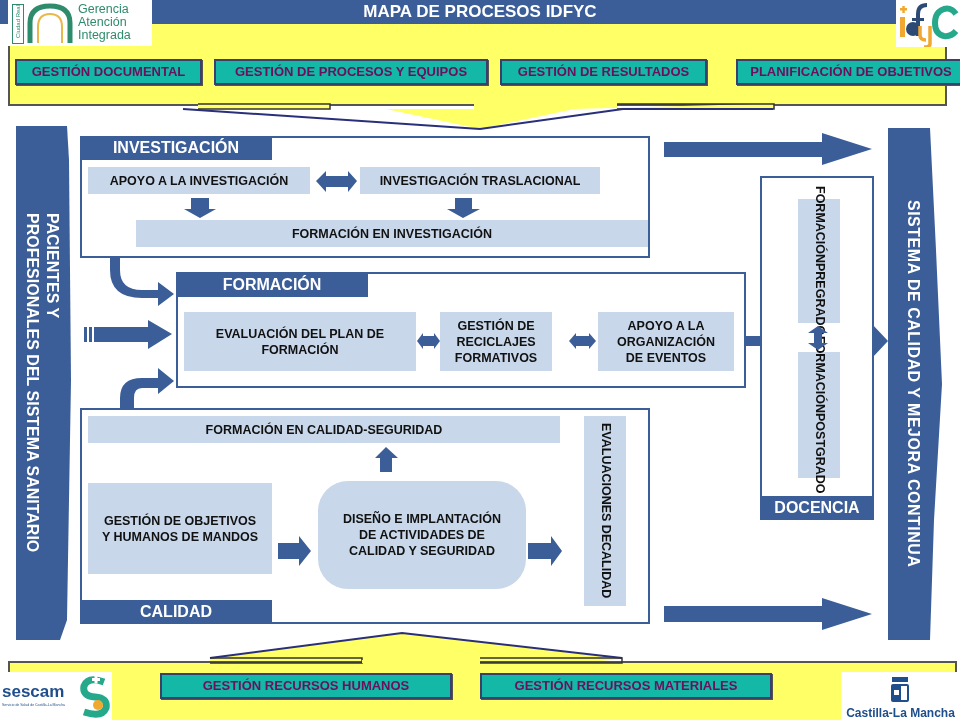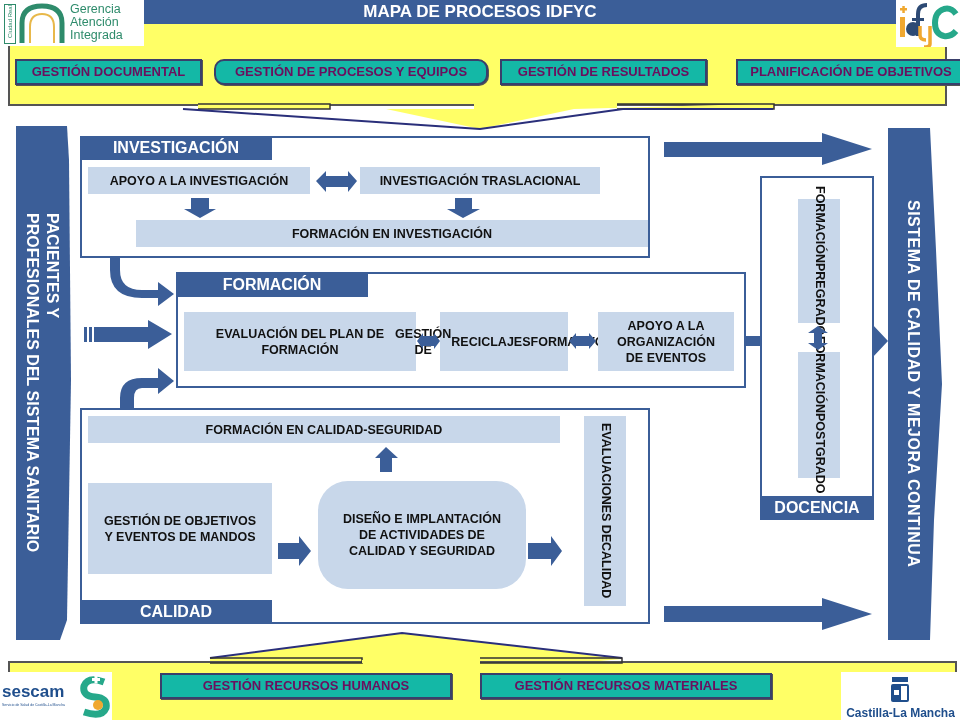--- a/index.html
+++ b/index.html
@@ -31,25 +31,25 @@
 
 <div class="abs yellow-top"></div>
 <svg class="ov" width="960" height="720">
   <polygon points="198,104 330,104 330,109 474,109 474,104 617,104 617,109 774,109 774,104 755,104 574,109 480,129 386,109 198,109" fill="#ffff66"></polygon>
   <polyline points="198,104 330,104 330,109 198,109" fill="none" stroke="#333" stroke-width="1.5"></polyline>
   <polyline points="617,104 774,104 774,109 617,109" fill="none" stroke="#333" stroke-width="1.5"></polyline>
   <polyline points="183,109 480,129 623,109" fill="none" stroke="#2a2f7a" stroke-width="2"></polyline>
   <polyline points="623,109 773,109" fill="none" stroke="#2a2f7a" stroke-width="2"></polyline>
 </svg>
 <div class="abs mgmt-btn" style="left:15px;top:59px;width:183px;">GESTIÓN DOCUMENTAL</div>
-<div class="abs mgmt-btn" style="left:214px;top:59px;width:270px;border-radius:10px;">GESTIÓN DE PROCESOS Y EQUIPOS</div>
+<div class="abs mgmt-btn" style="left:214px;top:59px;width:270px;">GESTIÓN DE PROCESOS Y EQUIPOS</div>
 <div class="abs mgmt-btn" style="left:500px;top:59px;width:203px;">GESTIÓN DE RESULTADOS</div>
 <div class="abs mgmt-btn" style="left:736px;top:59px;width:226px;">PLANIFICACIÓN DE OBJETIVOS</div>
 
-<div class="abs logo" style="left:0;top:0;width:144px;height:46px;">
+<div class="abs logo" style="left:8px;top:0;width:144px;height:46px;">
   <div class="abs" style="left:4px;top:4px;width:10px;height:38px;border:1px solid #2e8b6b;">
     <div class="vert" style="transform:rotate(180deg);font-size:6px;color:#2e8b6b;line-height:10px;text-align:center;">Ciudad Real</div>
   </div>
   <svg class="abs" style="left:18px;top:3px;" width="48" height="40">
     <path d="M4,40 L4,20 Q4,3 24,3 Q44,3 44,20 L44,40" fill="none" stroke="#2e8b6b" stroke-width="5"></path>
     <path d="M12,40 L12,24 Q12,11 24,11 Q36,11 36,24 L36,40" fill="none" stroke="#e8b84a" stroke-width="2"></path>
   </svg>
   <div class="abs" style="left:70px;top:3px;font-size:12.5px;line-height:13px;color:#2e8b6b;">
     <div>Gerencia</div>
     <div>Atención</div>
@@ -108,41 +108,41 @@
   <polygon points="191,198 209,198 209,209 216,209 200,218 184,209 191,209" fill="#3b5e98"></polygon>
   <polygon points="455,198 472,198 472,209 480,209 463,218 447,209 455,209" fill="#3b5e98"></polygon>
 </svg>
 
 <div class="abs frame" style="left:176px;top:272px;width:570px;height:116px;"></div>
 <div class="abs section-tab" style="left:176px;top:272px;width:192px;height:25px;">FORMACIÓN</div>
 <div class="abs lblue" style="left:184px;top:312px;width:232px;height:59px;flex-direction:column;line-height:16px;">
   <span>EVALUACIÓN DEL PLAN DE</span>
   <span>FORMACIÓN</span>
 </div>
-<div class="abs lblue" style="left:440px;top:312px;width:128px;height:59px;flex-direction:row;line-height:16px;">
+<div class="abs lblue" style="left:440px;top:312px;width:112px;height:59px;flex-direction:column;line-height:16px;">
   <span>GESTIÓN DE</span>
   <span>RECICLAJES</span>
   <span>FORMATIVOS</span>
 </div>
 <div class="abs lblue" style="left:598px;top:312px;width:136px;height:59px;flex-direction:column;line-height:16px;">
   <span>APOYO A LA</span>
   <span>ORGANIZACIÓN</span>
   <span>DE EVENTOS</span>
 </div>
 <svg class="ov" width="960" height="720">
   <polygon points="417,341 423,333 423,336 434,336 434,333 440,341 434,349 434,346 423,346 423,349" fill="#3b5e98"></polygon>
   <polygon points="569,341 576,333 576,336 589,336 589,333 596,341 589,349 589,346 576,346 576,349" fill="#3b5e98"></polygon>
 </svg>
 
 <div class="abs frame" style="left:80px;top:408px;width:570px;height:216px;"></div>
 <div class="abs section-tab" style="left:80px;top:600px;width:192px;height:24px;">CALIDAD</div>
 <div class="abs lblue" style="left:88px;top:416px;width:472px;height:27px;">FORMACIÓN EN CALIDAD-SEGURIDAD</div>
 <div class="abs lblue" style="left:88px;top:483px;width:184px;height:91px;flex-direction:column;line-height:16px;">
   <span>GESTIÓN DE OBJETIVOS</span>
-  <span>Y EVENTOS DE MANDOS</span>
+  <span>Y HUMANOS DE MANDOS</span>
 </div>
 <div class="abs lblue" style="left:318px;top:481px;width:208px;height:108px;flex-direction:column;line-height:16px;border-radius:30px;">
   <span>DISEÑO E IMPLANTACIÓN</span>
   <span>DE ACTIVIDADES DE</span>
   <span>CALIDAD Y SEGURIDAD</span>
 </div>
 <div class="abs lblue" style="left:584px;top:416px;width:42px;height:190px;writing-mode:vertical-rl;flex-direction:row;line-height:15px;">
   <span>EVALUACIONES DE</span>
   <span>CALIDAD</span>
 </div>

